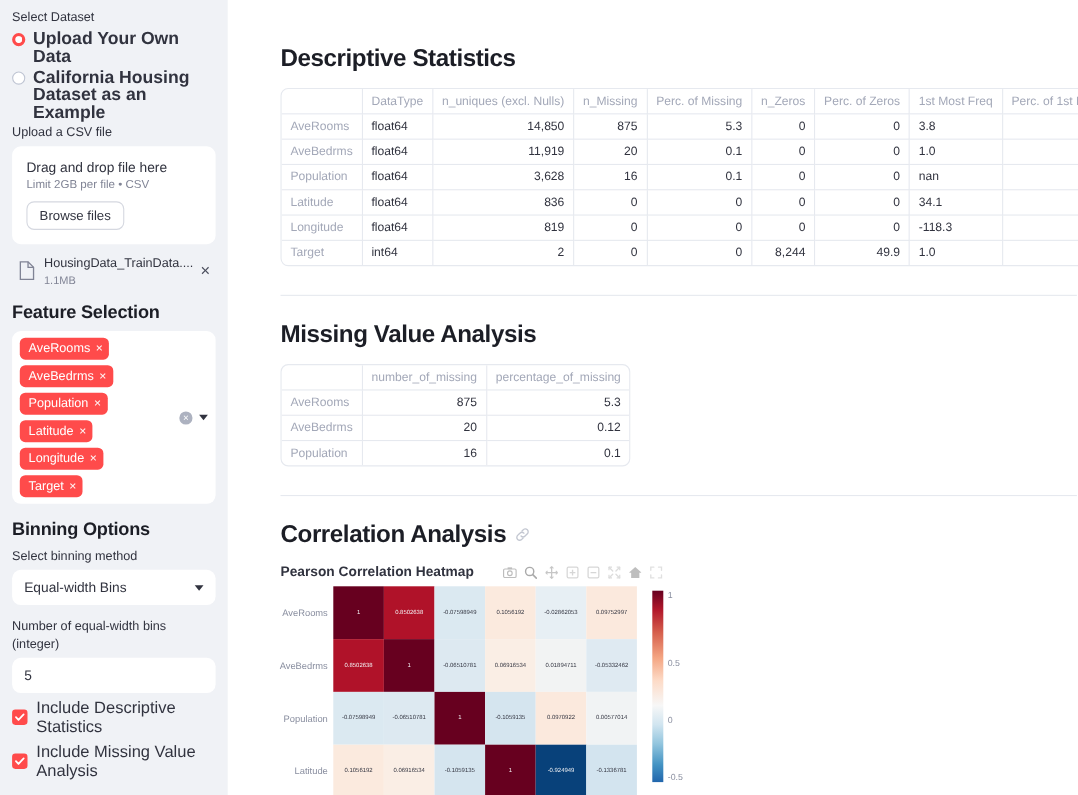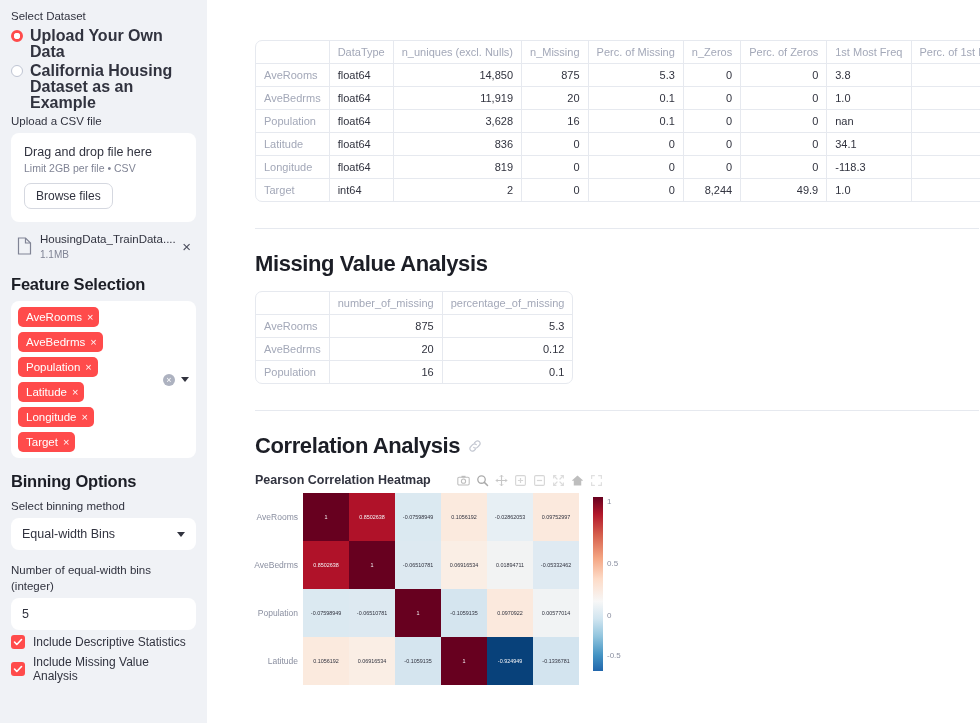--- a/index.html
+++ b/index.html
@@ -95,21 +95,21 @@
     background: #fff; border-radius: 8px; height: 32px;
     display: flex; align-items: center; padding: 0 11px;
     font-size: 12.5px; color: #31333f;
   }
   .cb-row { display: flex; align-items: center; gap: 8px; margin: 5px 0 6px 0; }
   .cb {
     width: 14px; height: 14px; border-radius: 3px; background: #ff4b4b;
     flex: 0 0 auto; position: relative;
   }
   .cb svg { position: absolute; left: 2px; top: 2px; }
-  .cb-text { font-size: 12px; color: #31333f; }
+  .cb-text { font-size: 15px; color: #31333f; }
 
   
   .main {
     flex: 1 1 auto; height: 723px; overflow: hidden;
     padding: 40px 0 0 48px; position: relative;
   }
   .h2 {
     font-size: 22px; font-weight: bold; color: #1c1e26;
     letter-spacing: -0.4px; margin: 0 0 14px 0;
     display: flex; align-items: center; gap: 8px;
@@ -269,20 +269,23 @@
             <path d="M1.5 5l2.3 2.5L8.5 2.5" fill="none" stroke="#fff" stroke-width="1.6" stroke-linecap="round" stroke-linejoin="round"></path>
           </svg>
         </span>
       <span class="cb-text">Include Missing Value Analysis</span>
     </div>
 
   </aside>
 
   <main class="main">
 
+    <h2 class="h2">
+      <span>Descriptive Statistics</span>
+    </h2>
 
     <table class="df">
       <thead>
         <tr>
           <th class="idx"></th>
           <th class="lft">DataType</th>
           <th>n_uniques (excl. Nulls)</th>
           <th>n_Missing</th>
           <th>Perc. of Missing</th>
           <th>n_Zeros</th>
@@ -506,17 +509,17 @@
             <div class="hm-cell lt" style="background:#67001f">1</div>
             <div class="hm-cell lt" style="background:#08417a">-0.924949</div>
             <div class="hm-cell" style="background:#d3e4ef">-0.1336781</div>
           </div>
         </div>
       </div>
       <div class="cbar"></div>
       <div class="cbar-tick" style="top:8px">1</div>
       <div class="cbar-tick" style="top:70px">0.5</div>
       <div class="cbar-tick" style="top:122px">0</div>
-      <div class="cbar-tick" style="top:162px">-0.5</div>
+      <div class="cbar-tick" style="top:174px">-0.5</div>
     </div>
 
   </main>
 </div>
 
 </body></html>

